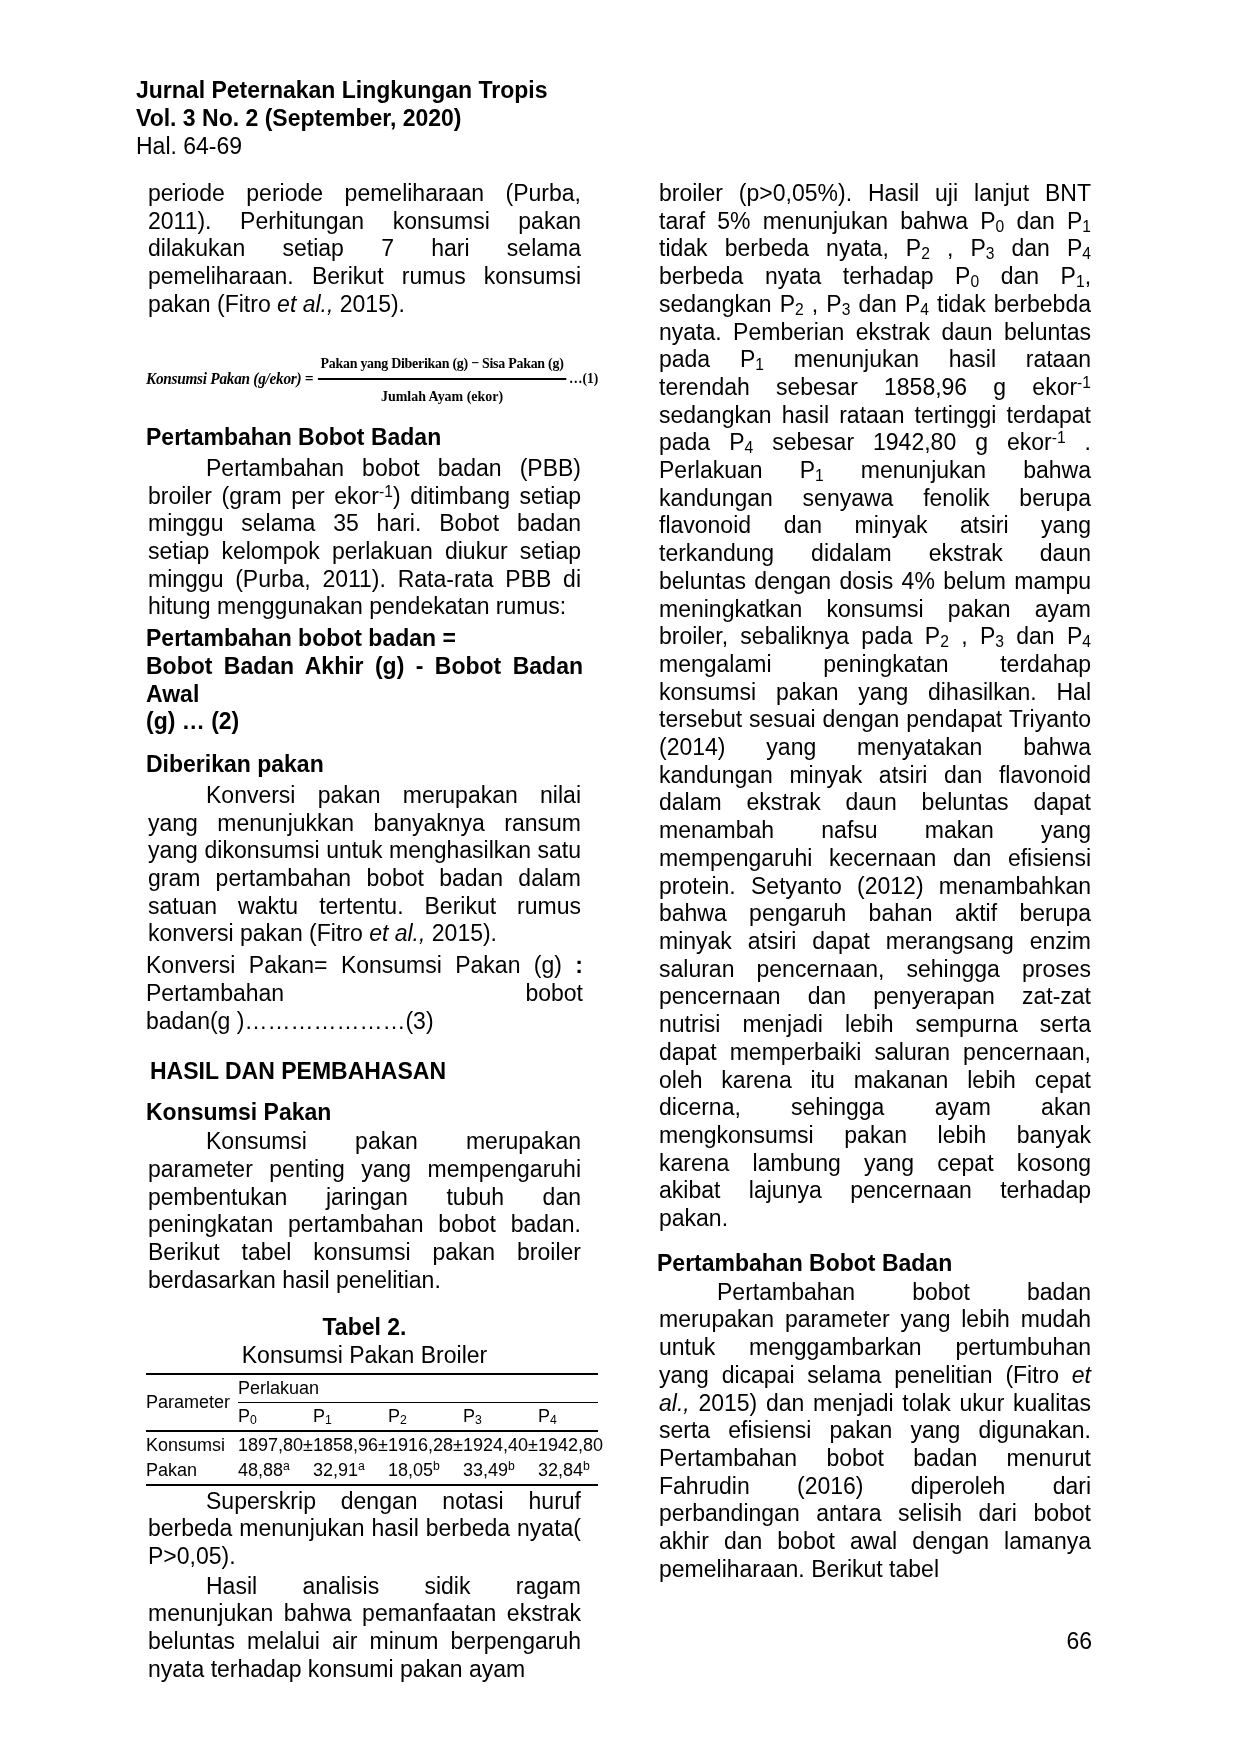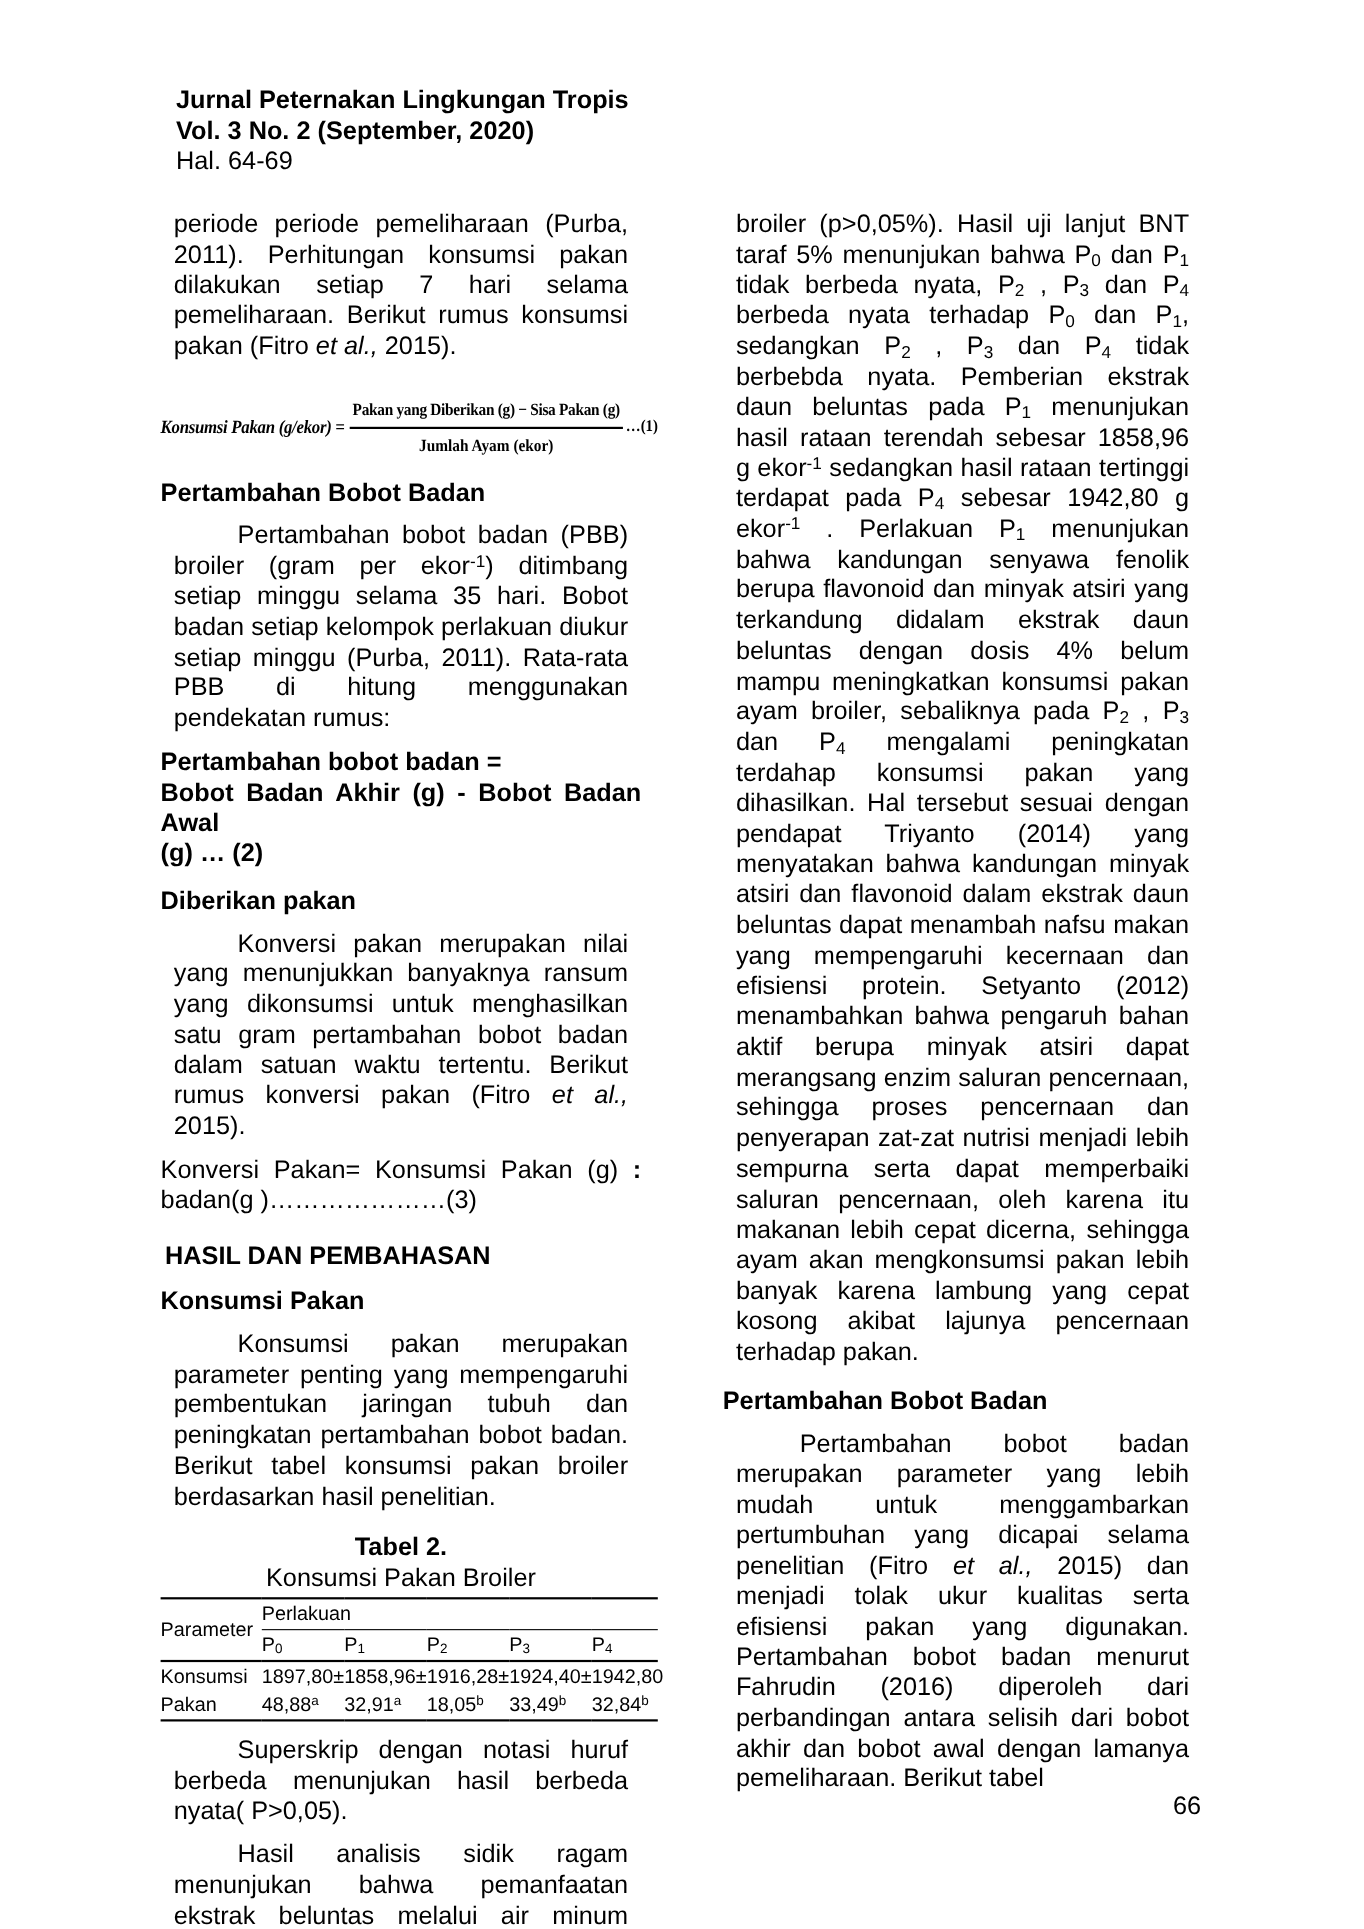--- a/index.html
+++ b/index.html
@@ -4,32 +4,32 @@
 <style>
   html,body{margin:0;padding:0;background:#ffffff;}
   .page{
     position:relative;
     width:1240px;height:1754px;
     background:#ffffff;color:#000;
     font-family:"Liberation Sans","DejaVu Sans",sans-serif;
     overflow:hidden;
   }
   .header{
-    position:absolute;left:160px;top:76px;
+    position:absolute;left:136px;top:76px;
     font-size:23px;line-height:28px;
   }
   .hb{font-weight:bold;}
   .col{
     position:absolute;top:178px;
     font-size:23px;line-height:27.7px;
     text-align:justify;
   }
   .col-left{left:146px;width:437px;}
   .col-right{left:657px;width:436px;}
-  p.body{margin:12px;text-align:justify;}
+  p.body{margin:2px;text-align:justify;}
   p.indent{text-indent:58px;}
   .head{
     font-weight:bold;font-size:23px;line-height:28px;
     margin:0;text-align:left;
   }
   .head-pbb{margin:0 0 4px 0;}
   .head-konversi{margin:14px 0 4px 0;}
   .head-hasil{margin:22px 0 0 4px;}
   .head-konsumsi{margin:13px 0 2px 0;}
   .head-pbb2{margin:16px 0 2px 0;}
@@ -107,20 +107,21 @@
       <div class="nline">Pertambahan bobot badan =</div>
       <div class="jline">Bobot Badan Akhir (g) - Bobot Badan Awal</div>
       <div class="nline">(g) … (2)</div>
     </div>
 
     <h3 class="head head-konversi">Diberikan pakan</h3>
     <p class="body indent"><span>Konversi pakan merupakan nilai yang menunjukkan banyaknya ransum yang dikonsumsi untuk menghasilkan satu gram pertambahan bobot badan dalam satuan waktu tertentu. Berikut rumus konversi pakan (Fitro </span><span style="font-style: italic;">et al.,</span><span> 2015).</span></p>
 
     <div class="f3">
       <div class="jline"><span>Konversi Pakan= Konsumsi Pakan (g) </span><span style="font-weight: bold;">:</span></div>
+      <div class="jline">Pertambahan bobot</div>
       <div class="nline">badan(g )…………………(3)</div>
     </div>
 
     <h3 class="head head-hasil">HASIL DAN PEMBAHASAN</h3>
     <h3 class="head head-konsumsi">Konsumsi Pakan</h3>
     <p class="body indent"><span>Konsumsi pakan merupakan parameter penting yang mempengaruhi pembentukan jaringan tubuh dan peningkatan pertambahan bobot badan. Berikut tabel konsumsi pakan broiler berdasarkan hasil penelitian.</span></p>
 
     <div class="tcaption">
       <div class="cb">Tabel 2.</div>
       <div>Konsumsi Pakan Broiler</div>

